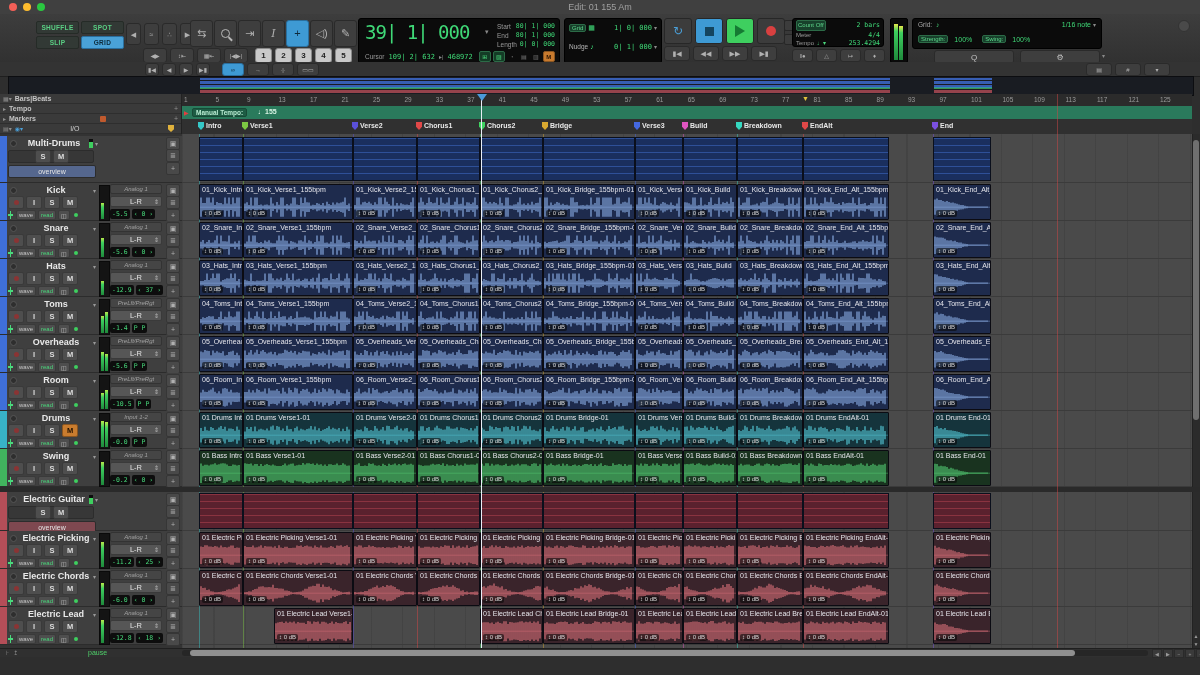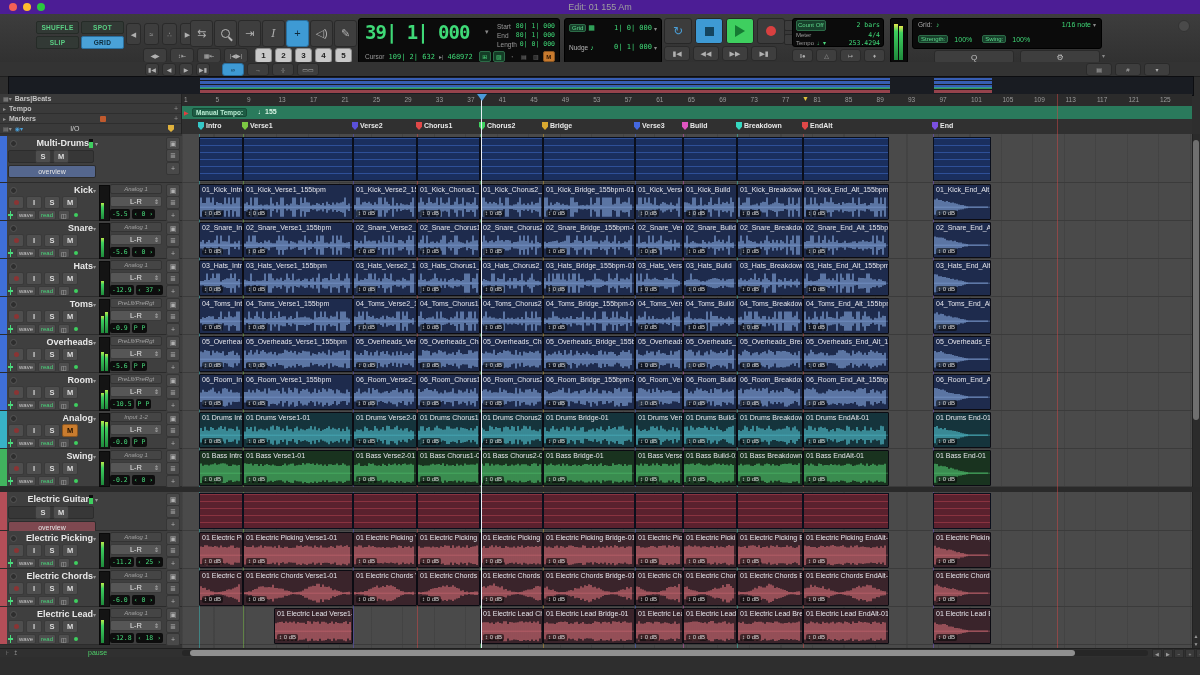--- a/index.html
+++ b/index.html
@@ -2,21 +2,21 @@
 <html><head>
 <meta charset="utf-8">
 <style>
   html,body{margin:0;padding:0;background:#000;}
   #app{position:relative;width:1200px;height:675px;background:#2e2e2e;overflow:hidden;
        font-family:"Liberation Sans","DejaVu Sans",sans-serif;color:#ccc;-webkit-user-select:none;user-select:none;}
   .mono{font-family:"DejaVu Sans Mono",monospace;}
   .green{color:#3fd977;}
 
   
-  #titlebar{position:absolute;left:0;top:0;width:1200px;height:14px;background:#4c1d95;border-bottom:1px solid #191919;}
+  #titlebar{position:absolute;left:0;top:0;width:1200px;height:14px;background:#404040;border-bottom:1px solid #191919;}
   .tl{position:absolute;top:3px;width:8px;height:8px;border-radius:50%;}
   #title{position:absolute;left:0;top:0;width:100%;text-align:center;font-size:9px;line-height:14px;color:#9f9f9f;}
 
   
   #toolbar{position:absolute;left:0;top:14px;width:1200px;height:48px;background:linear-gradient(#3d3d3d,#313131);border-bottom:1px solid #1f1f1f;}
   .hrow{position:absolute;display:flex;align-items:center;}
   .ibtn{display:inline-flex;align-items:center;justify-content:center;background:#3e3e3e;border:1px solid #2a2a2a;border-radius:3px;
         color:#b0b0b0;font-size:7px;height:13px;min-width:20px;margin-right:3px;line-height:1;}
   .ibtn.lit{background:#3e9ad4;border-color:#2a6f9e;color:#0e2a3c;}
   .ibtn.light{background:#c9c9c9;color:#222;border-color:#8a8a8a;min-width:15px;font-weight:bold;font-size:8px;}
@@ -27,36 +27,36 @@
   #zoomcluster .ibtn{min-width:13px;height:20px;}
   #tools{left:190px;top:6px;}
   #tools .ibtn{min-width:21px;height:25px;font-size:11px;margin-right:1px;}
   .mag{width:7px;height:7px;border:1.5px solid #b8b8b8;border-radius:50%;position:relative;display:inline-block;}
   .mag::after{content:"";position:absolute;width:5px;height:1.5px;background:#b8b8b8;transform:rotate(45deg);right:-4px;bottom:-2px;}
   .serif{font-family:"DejaVu Serif",serif;font-style:italic;}
   #row2a{left:143px;top:34px;} #row2a .ibtn{min-width:22px;font-size:6px;}
   #zpresets{left:255px;top:34px;}
   
   #counterbox{position:absolute;left:358px;top:4px;width:200px;height:44px;background:#0b0b0b;border:1px solid #000;border-radius:3px;}
-  #maincount{position:absolute;left:6px;top:2px;font-size:19px;font-weight:bold;letter-spacing:-1px;}
+  #maincount{position:absolute;left:6px;top:2px;font-size:19px;font-weight:normal;letter-spacing:-1px;}
   #mccaret{position:absolute;left:126px;top:9px;font-size:7px;color:#8a8a8a;}
   #selrows{position:absolute;left:138px;top:3px;width:58px;}
   .selrow{display:flex;justify-content:space-between;font-size:6.5px;line-height:9px;}
   .selrow .sl{color:#9a9a9a;} .selrow .sv{font-size:6.5px;}
   #cursorrow{position:absolute;left:6px;top:32px;width:192px;display:flex;align-items:center;font-size:6.5px;}
   #cursorrow .clbl{color:#9a9a9a;margin-right:4px;}
   #cursorrow .cval{margin-right:4px;font-size:7px;}
   #curicon{color:#888;margin-right:4px;font-size:6px;}
   #cstatus{display:flex;align-items:center;margin-left:2px;}
   #cstatus span{display:inline-flex;align-items:center;justify-content:center;width:10px;height:9px;margin-right:2px;font-size:6px;border-radius:2px;color:#777;}
   #cstatus span.g{background:#143c26;color:#4ad87c;border:1px solid #2c6b47;}
   #cstatus span.o{background:#c87a2e;color:#2a1400;font-weight:bold;border:1px solid #8a5520;}
   
   #gnbox{position:absolute;left:564px;top:4px;width:96px;height:44px;background:#0b0b0b;border:1px solid #000;border-radius:3px;}
-  .gnrow{position:absolute;left:4px;width:88px;display:flex;align-items:flex-end;}
+  .gnrow{position:absolute;left:4px;width:88px;display:flex;align-items:flex-start;}
   .gchip{background:#17402b;border:1px solid #2c6b47;color:#5fd68c;font-size:6px;padding:0 2px;border-radius:2px;margin-right:2px;}
   .glbl{color:#b5b5b5;font-size:6.5px;margin-right:2px;}
   .gicon{font-size:7px;margin-right:2px;}
   .gval{margin-left:auto;font-size:7px;}
   .gcaret{color:#8a8a8a;font-size:6px;margin-left:2px;}
   
   #transport{position:absolute;left:664px;top:4px;display:flex;}
   .tbig{width:26px;height:24px;background:#3c3c3c;border:1px solid #272727;border-radius:3px;margin-right:3px;display:flex;align-items:center;justify-content:center;color:#4a9fd8;font-size:12px;}
   .tbig.stoplit{background:#3e9ad4;} .tbig.playlit{background:#3ecf5f;}
   .shape-stop{width:9px;height:9px;background:#14455f;}
@@ -122,21 +122,21 @@
   .clip svg{position:absolute;left:0;top:9px;}
   .fblock{position:absolute;box-sizing:border-box;border:1px solid #0a0f1c;z-index:2;}
   
   .track{position:absolute;left:0;width:182px;background:#3f3f3f;border-bottom:1px solid #2c2c2c;box-sizing:border-box;}
   .tstrip{position:absolute;left:0;top:0;bottom:0;width:7px;}
   .tmain{position:absolute;left:8px;top:0;width:90px;height:100%;}
   .trow{position:absolute;left:0;width:100%;display:flex;align-items:center;}
   .r1{top:1px;height:12px;} .r2{top:13px;height:13px;} .r3{top:27px;height:10px;}
   .tfolder .r2{top:14px;} .tfolder .r3{top:29px;height:13px;}
   .tdot{width:5px;height:5px;border-radius:50%;background:#2e2e2e;border:1px solid #555;margin:0 2px;}
-  .tname{flex:1;text-align:right;font-size:9px;font-weight:bold;color:#e8e8e8;white-space:nowrap;overflow:hidden;}
+  .tname{flex:1;text-align:center;font-size:9px;font-weight:bold;color:#e8e8e8;white-space:nowrap;overflow:hidden;}
   .tcaret{font-size:6px;color:#999;margin-right:2px;}
   .tbtn{width:14px;height:11px;background:#4e4e4e;border:1px solid #3a3a3a;border-radius:2px;color:#dcdcdc;font-size:7.5px;font-weight:bold;display:inline-flex;align-items:center;justify-content:center;margin-right:2px;}
   .tbtn.m-on{background:#c97c2e;color:#241200;border-color:#8a5520;}
   .tbtn.rec i{width:5px;height:5px;border-radius:50%;background:#8a3434;}
   .mchip{height:8px;background:#4e4e4e;border:1px solid #3a3a3a;border-radius:2px;font-size:6px;color:#c8c8c8;display:inline-flex;align-items:center;justify-content:center;padding:0 2px;margin-right:2px;}
   .mchip.readon{color:#4ad87c;}
   .gfad{width:6px;height:8px;margin-right:2px;position:relative;}
   .gfad::before{content:"";position:absolute;left:2px;top:0;width:1px;height:8px;background:#4ad87c;}
   .gfad::after{content:"";position:absolute;left:0;top:3px;width:5px;height:2px;background:#4ad87c;}
   .gdot{width:4px;height:4px;border-radius:50%;background:#3ecf5f;margin-left:2px;}
@@ -779,21 +779,21 @@
           <i style="left: 1px; height: 17px;"></i>
           <i style="left: 5px; height: 21px;"></i>
         </div>
         <div class="tright">
           <div class="tinput">PreLft/PreRgt</div>
           <div class="tlr">
             <span>L-R</span>
             <b>⇕</b>
           </div>
           <div class="tvals">
-            <span class="vbox">-0.9</span>
+            <span class="vbox">-1.4</span>
             <span class="vbox">P P</span>
           </div>
         </div>
         <div class="ticons">
           <span style="top: 1px;">▣</span>
           <span style="top: 13px;">≣</span>
           <span style="top: 26px;">+</span>
         </div>
       </div>
       <div class="track" style="top: 201px; height: 38px;">
@@ -884,21 +884,21 @@
           <span style="top: 1px;">▣</span>
           <span style="top: 13px;">≣</span>
           <span style="top: 26px;">+</span>
         </div>
       </div>
       <div class="track" style="top: 277px; height: 38px;">
         <div class="tstrip" style="background: rgb(56, 178, 198);"></div>
         <div class="tmain">
           <div class="trow r1">
             <span class="tdot"></span>
-            <span class="tname">Analog</span>
+            <span class="tname">Drums</span>
             <span class="tcaret">▾</span>
           </div>
           <div class="trow r2">
             <span class="tbtn rec">
               <i></i>
             </span>
             <span class="tbtn">I</span>
             <span class="tbtn">S</span>
             <span class="tbtn m-on">M</span>
           </div>

